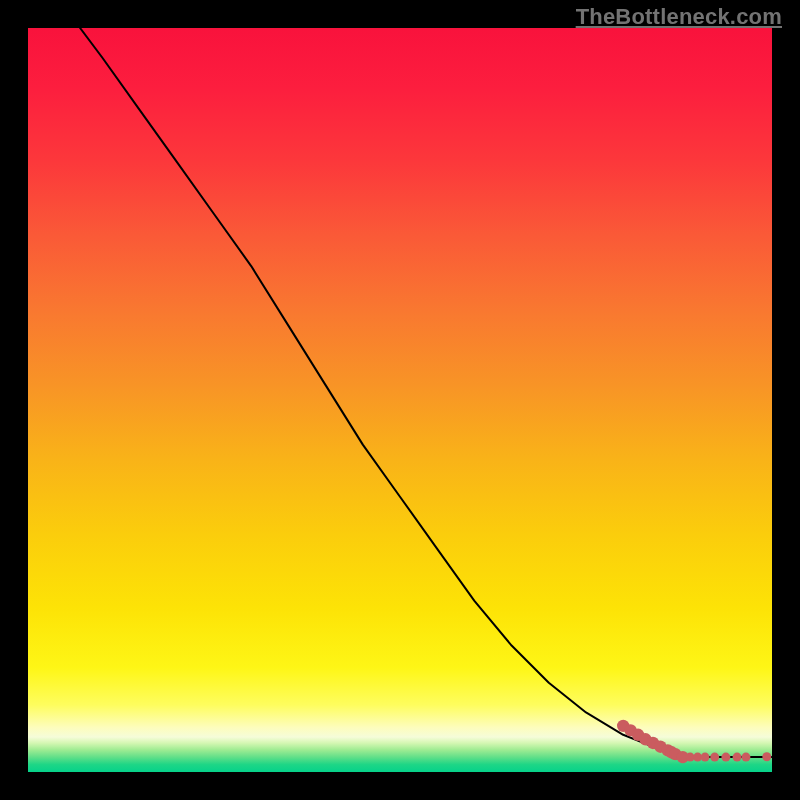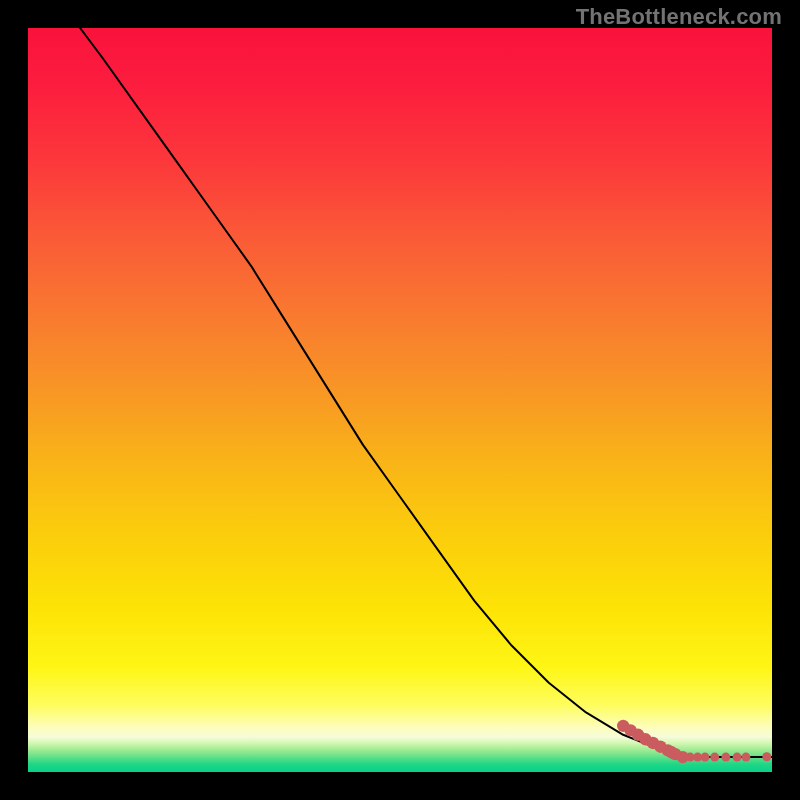--- a/index.html
+++ b/index.html
@@ -21,20 +21,21 @@
   .watermark {
     position: absolute;
     top: 4px;
     right: 18px;
     font-size: 22px;
     font-weight: 600;
     color: #737373;
     letter-spacing: 0.2px;
     z-index: 40;
     user-select: none;
+    text-decoration: underline;
   }
 
   .plot {
     position: absolute;
     top: 28px;
     left: 28px;
     width: 744px;
     height: 744px;
     overflow: hidden;
     z-index: 1;

